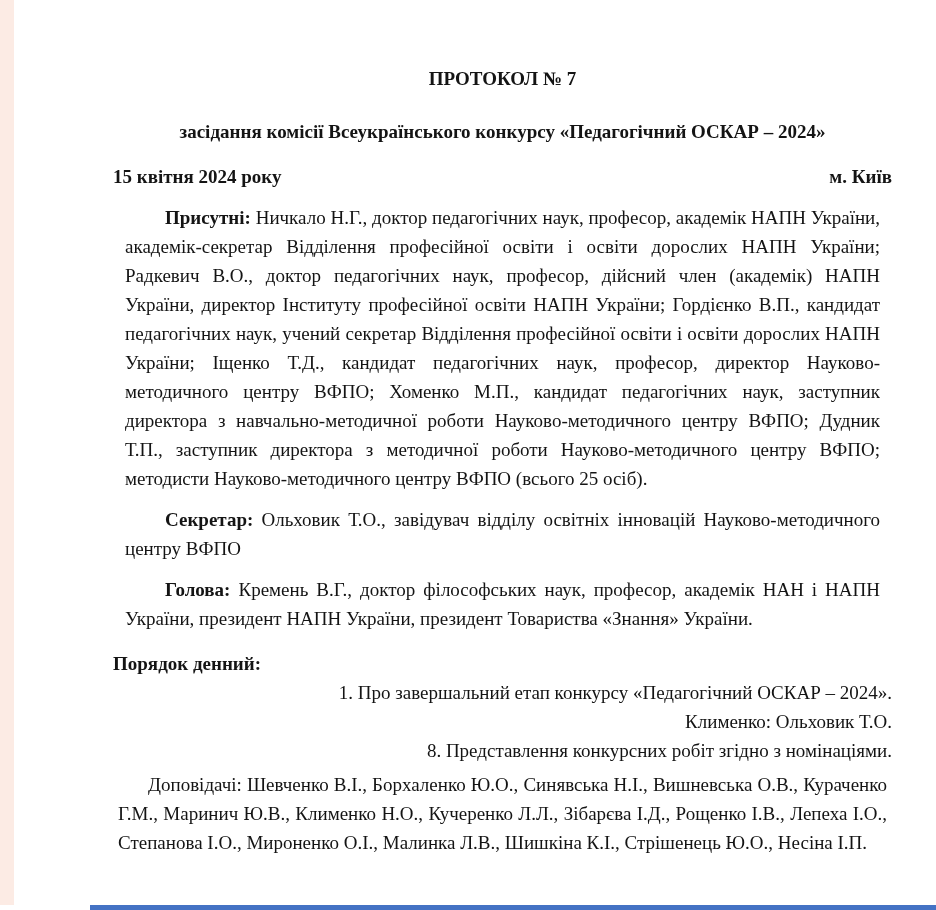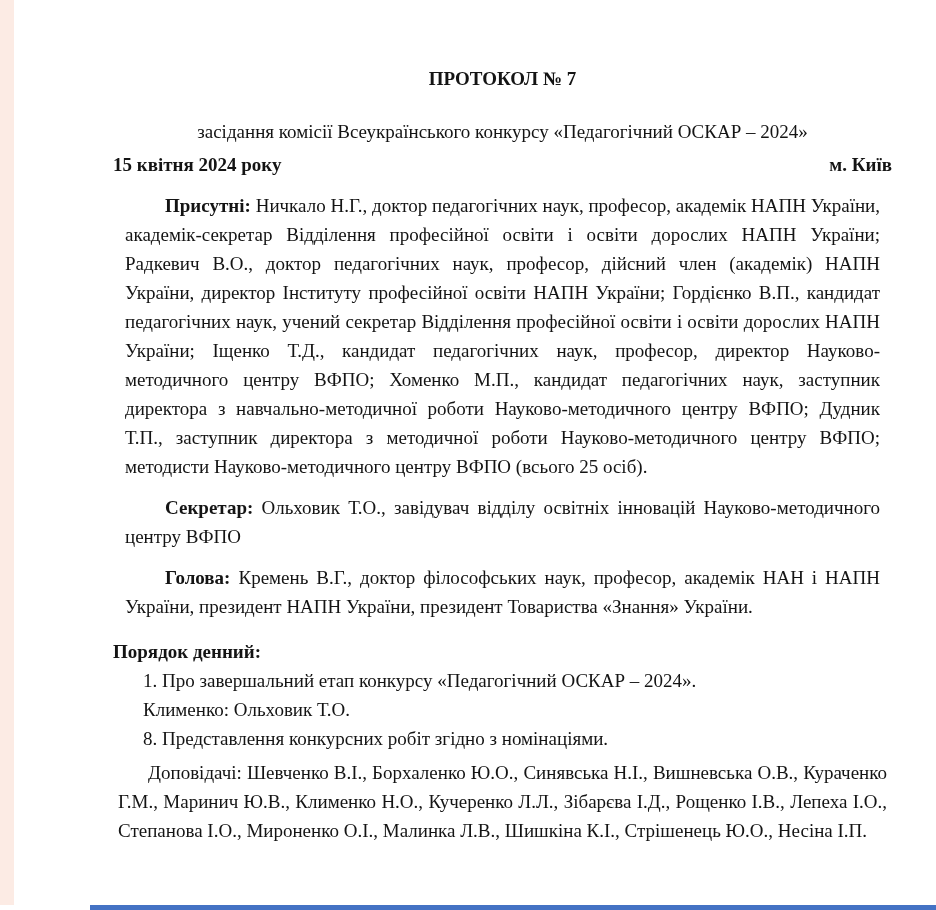--- a/index.html
+++ b/index.html
@@ -39,45 +39,45 @@
     width: 779px;
   }
   .doc-title {
     margin-top: 64px;
     text-align: center;
     font-weight: bold;
   }
   .doc-subtitle {
     margin-top: 24px;
     text-align: center;
-    font-weight: normal;
+    font-weight: bold;
   }
   .date-row {
-    margin-top: 4px;
+    margin-top: 16px;
     display: flex;
     justify-content: space-between;
     font-weight: bold;
   }
   p.body-par {
     margin: 12px;
     text-align: justify;
     text-indent: 40px;
   }
   .p-attendees { margin-top: 24px; }
   .p-chair     { margin-top: 10px; }
   .p-secretary { margin-top: 10px; }
   .lead { font-weight: bold; }
   .agenda-heading {
     margin-top: 16px;
     font-weight: bold;
   }
   .agenda-line {
     margin: 0;
     text-indent: 30px;
-    text-align: left;
+    text-align: right;
   }
   .agenda-speakers {
     margin: 5px;
     text-indent: 30px;
     text-align: justify;
   }
 </style>
 </head>
 <body>
 

